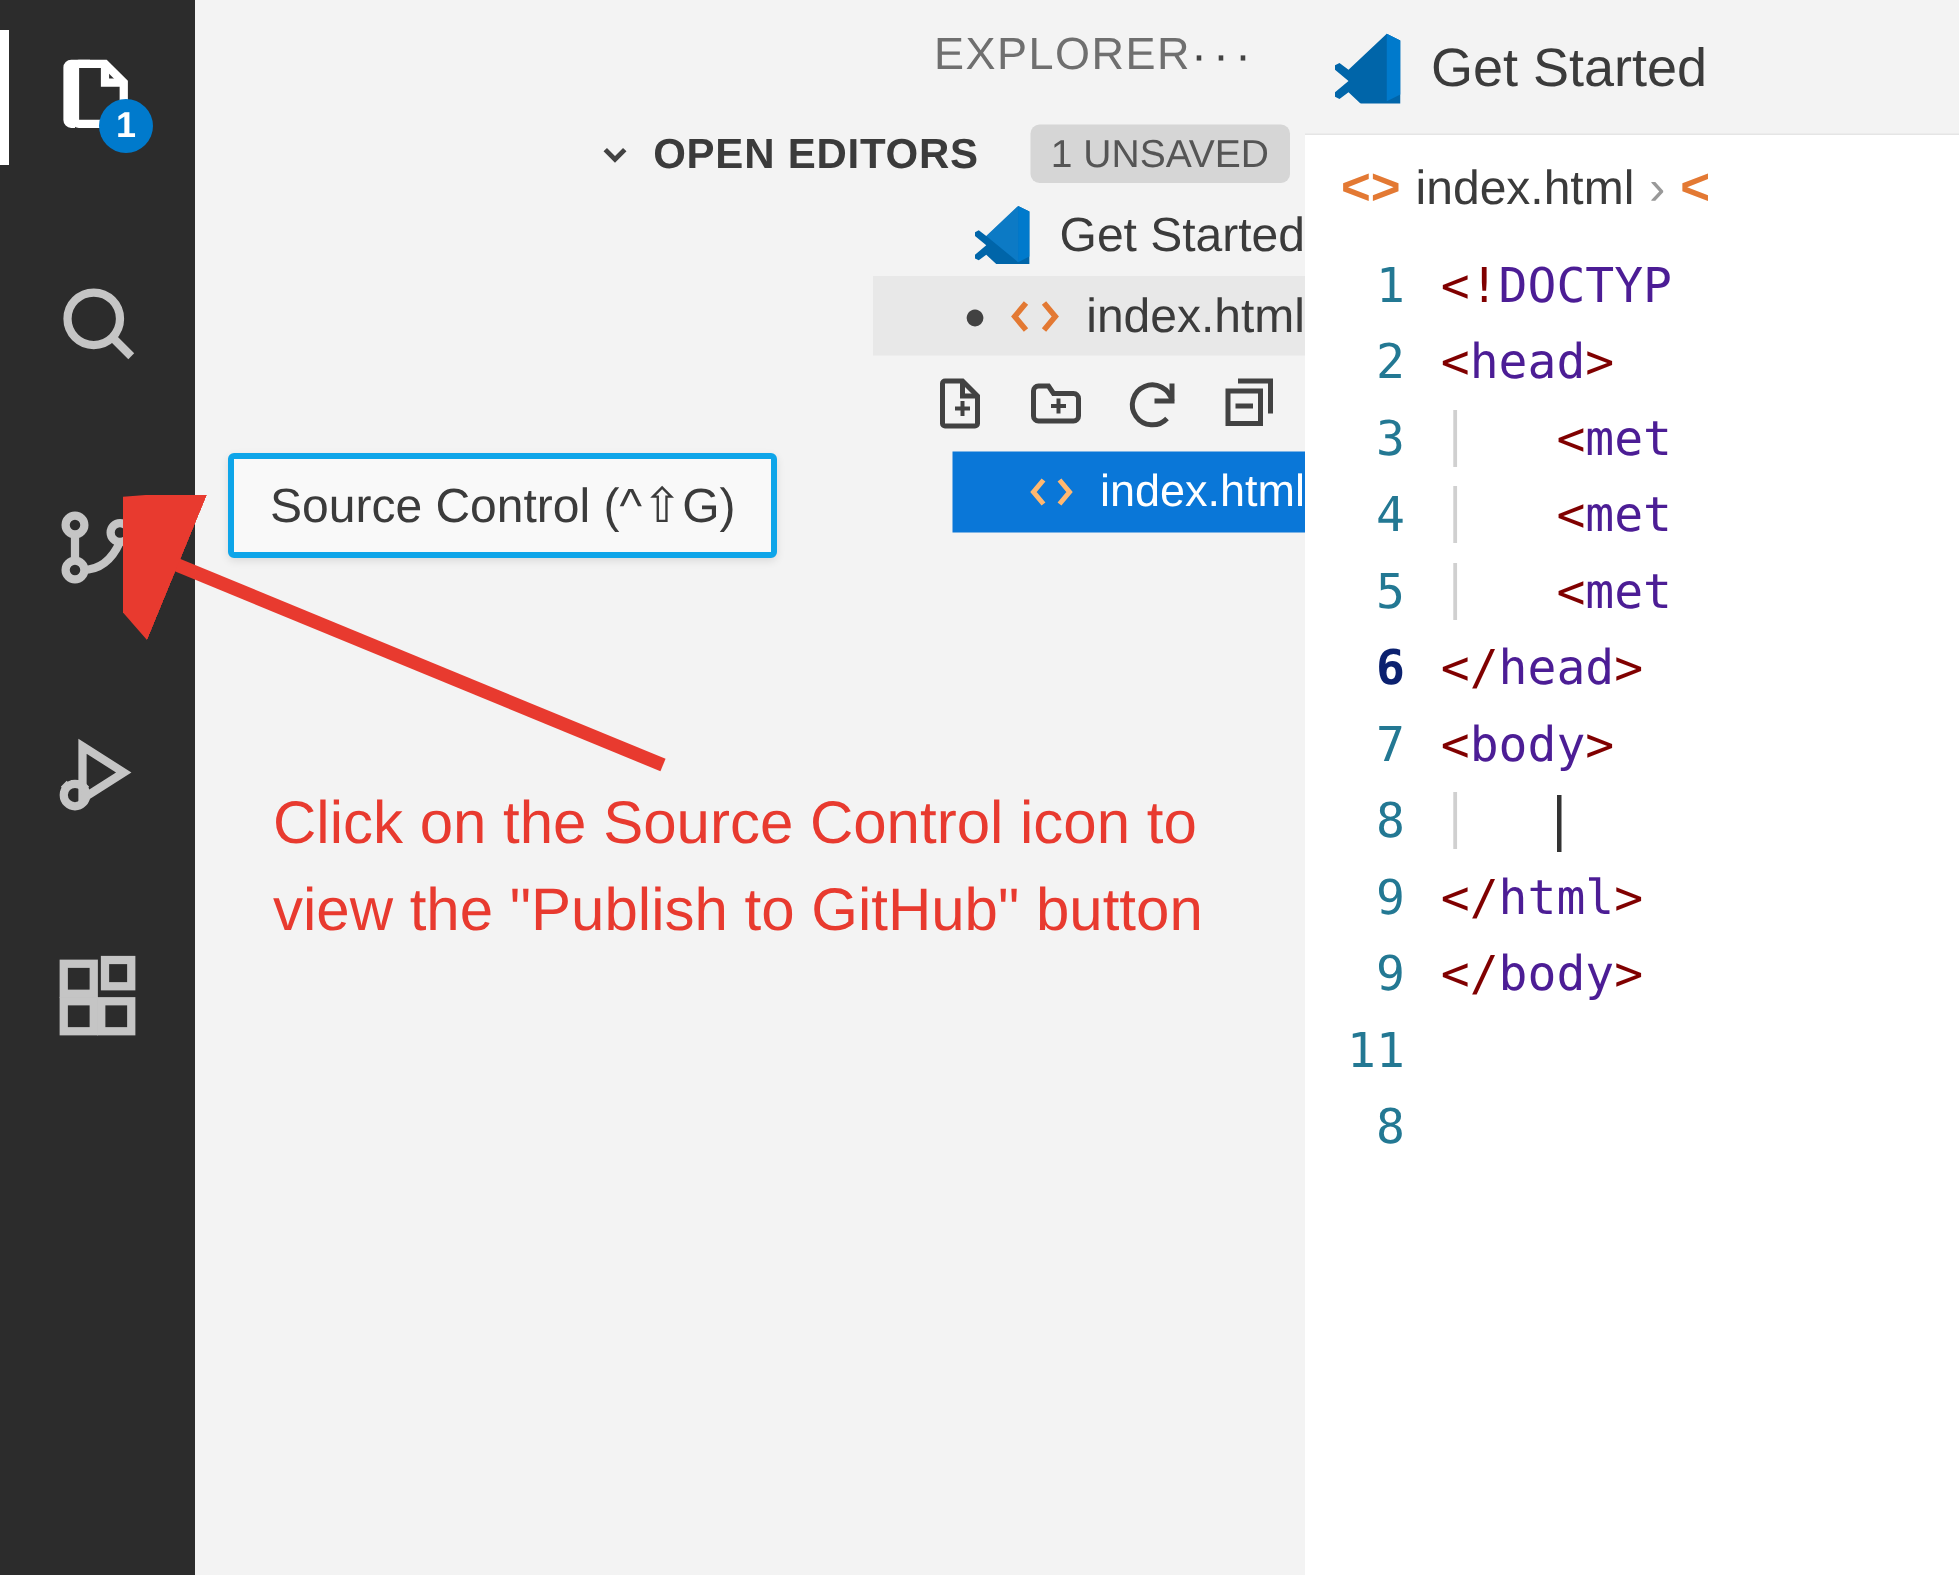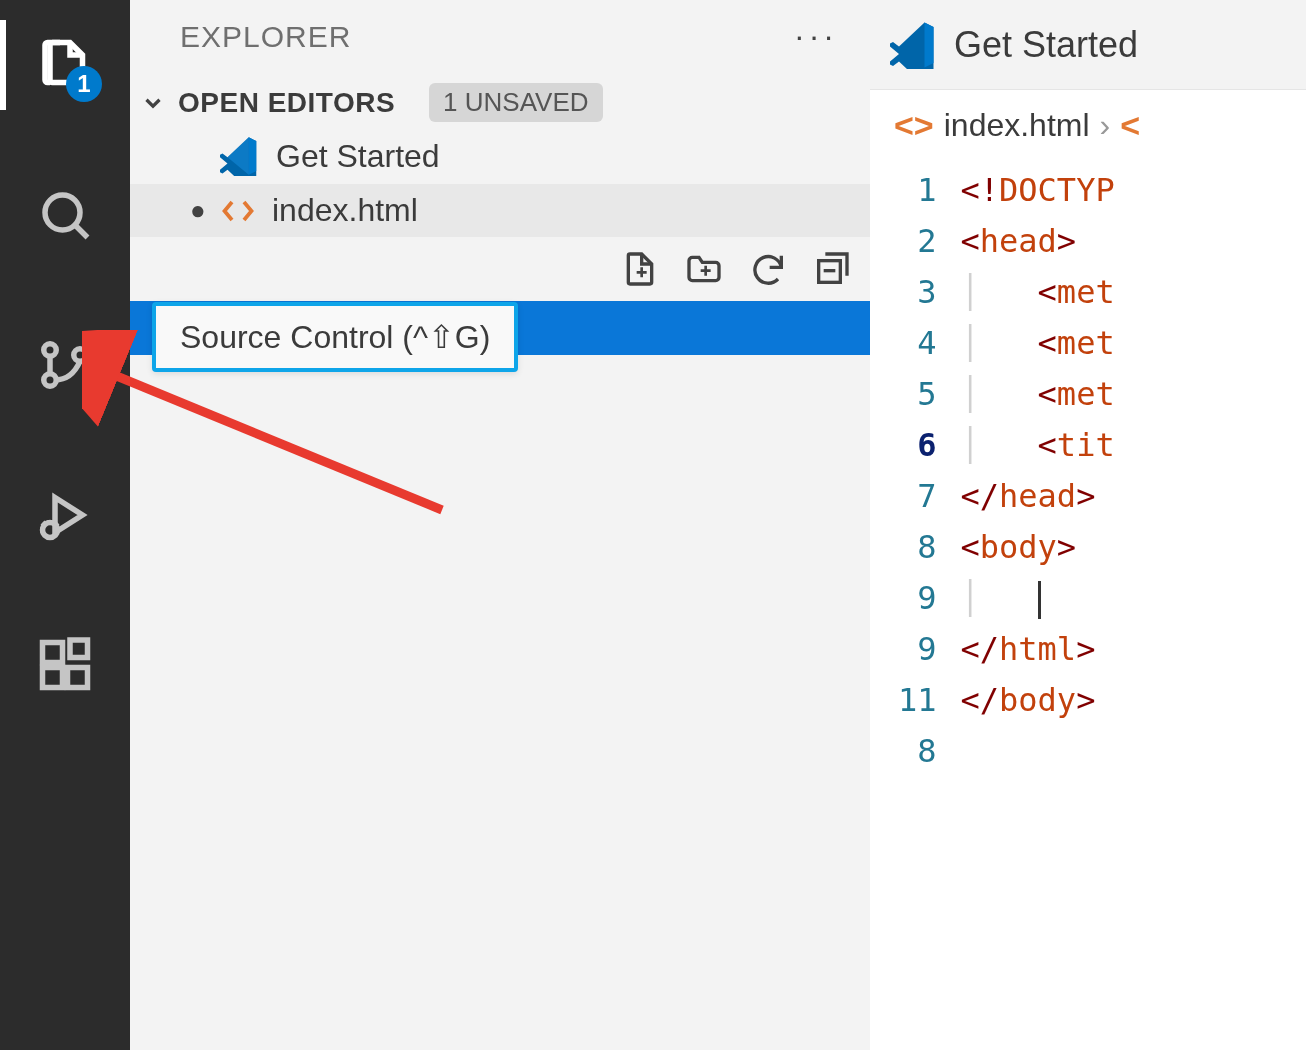--- a/index.html
+++ b/index.html
@@ -8,21 +8,21 @@
 
   
   .activity-bar { width: 130px; background: #2c2c2c; display: flex; flex-direction: column; align-items: center; padding-top: 20px; gap: 60px; }
   .activity-item { width: 90px; height: 90px; display: flex; align-items: center; justify-content: center; position: relative; cursor: pointer; }
   .activity-item.active::before { content: ""; position: absolute; left: -20px; top: 0; bottom: 0; width: 6px; background: #fff; }
   .activity-item svg { width: 60px; height: 60px; stroke: #c5c5c5; fill: none; stroke-width: 2.2; }
   .activity-item.active svg { stroke: #fff; }
   .badge { position: absolute; bottom: 8px; right: 8px; background: #007acc; color: #fff; border-radius: 50%; width: 36px; height: 36px; font-size: 24px; font-weight: 600; display: flex; align-items: center; justify-content: center; }
 
   
-  .sidebar { width: 740px; background: #f3f3f3; display: flex; flex-direction: column; position: relative; }
+  .sidebar { width: 740px; background: #f3f3f3; display: flex; flex-direction: column; position: relative; align-items: flex-end; }
   .sidebar-header { display: flex; align-items: center; justify-content: space-between; padding: 18px 32px 22px 50px; }
   .sidebar-title { font-size: 30px; color: #6f6f6f; letter-spacing: 1px; }
   .ellipsis { font-size: 32px; color: #424242; letter-spacing: 4px; cursor: pointer; }
 
   .section-header { display: flex; align-items: center; gap: 12px; padding: 6px 10px; }
   .chevron { width: 26px; height: 26px; }
   .chevron svg { width: 100%; height: 100%; stroke: #424242; fill: none; stroke-width: 3; }
   .section-title { font-size: 28px; font-weight: 700; color: #3b3b3b; letter-spacing: 0.5px; }
   .unsaved-badge { background: #d6d6d6; color: #555; border-radius: 6px; padding: 4px 14px; font-size: 26px; font-weight: 500; margin-left: 22px; }
 
@@ -57,21 +57,21 @@
   .breadcrumb .html-tag-icon { color: #e37933; font-size: 34px; font-weight: 700; }
   .breadcrumb .crumb { color: #3b3b3b; }
   .breadcrumb .sep { color: #999; }
 
   .code { font-family: "Menlo", "Consolas", monospace; font-size: 32px; line-height: 1.6; display: flex; padding-top: 4px; }
   .gutter { text-align: right; color: #237893; padding: 0 24px 0 28px; user-select: none; }
   .gutter div { height: 51px; }
   .gutter .current { color: #0b216f; font-weight: 600; }
   .lines { color: #333; }
   .lines div { height: 51px; white-space: pre; }
-  .tag { color: #c2410c; }
+  .tag { color: #4c1d95; }
   .attr { color: #e50000; }
   .punc { color: #800000; }
   .indent-guide { color: #d0d0d0; }
   .cursor { border-left: 3px solid #333; height: 38px; display:inline-block; vertical-align: middle; }
 </style>
 </head>
 <body>
 
 <div class="root">
 
@@ -179,20 +179,21 @@
     <div class="tooltip">Source Control (^⇧G)</div>
 
     <svg class="annotation-arrow" width="380" height="200">
       <defs>
           <marker id="ah" markerWidth="12" markerHeight="12" refX="2" refY="6" orient="auto">
             <path d="M0 0 L12 6 L0 12 z" fill="#e83a2f"></path>
           </marker>
         </defs>
       <line x1="360" y1="180" x2="20" y2="40" stroke="#e83a2f" stroke-width="9" marker-end="url(#ah)"></line>
     </svg>
+    <div class="annotation-text">Click on the Source Control icon to view the "Publish to GitHub" button</div>
   </div>
 
   <div class="editor">
     <div class="tab-bar">
       <svg class="vscode-icon" viewBox="0 0 32 32">
           <path fill="#0065A9" d="M29 4l-6-3-17 16L2 14l-2 1v2l6 5-6 5v2l2 1 4-3 17 16 6-3V4z"></path>
           <path fill="#007ACC" d="M29 4l-6-3v30l6-3V4z"></path>
         </svg>
       <span class="tab-label">Get Started</span>
     </div>
@@ -216,21 +217,20 @@
         <div>9</div>
         <div>11</div>
         <div>8</div>
       </div>
       <div class="lines">
         <div><span class="punc">&lt;!</span><span class="tag">DOCTYP</span></div>
         <div><span class="punc">&lt;</span><span class="tag">head</span><span class="punc">&gt;</span></div>
         <div><span class="indent-guide">│   </span><span class="punc">&lt;</span><span class="tag">met</span></div>
         <div><span class="indent-guide">│   </span><span class="punc">&lt;</span><span class="tag">met</span></div>
         <div><span class="indent-guide">│   </span><span class="punc">&lt;</span><span class="tag">met</span></div>
-        <div><span class="indent-guide">│   </span><span class="punc">&lt;</span><span class="tag">tit</span></div>
         <div><span class="punc">&lt;/</span><span class="tag">head</span><span class="punc">&gt;</span></div>
         <div><span class="punc">&lt;</span><span class="tag">body</span><span class="punc">&gt;</span></div>
         <div><span class="indent-guide">│   </span><span class="cursor"></span></div>
         <div><span class="punc">&lt;/</span><span class="tag">html</span><span class="punc">&gt;</span></div>
         <div><span class="punc">&lt;/</span><span class="tag">body</span><span class="punc">&gt;</span></div>
       </div>
     </div>
   </div>
 </div>
 

